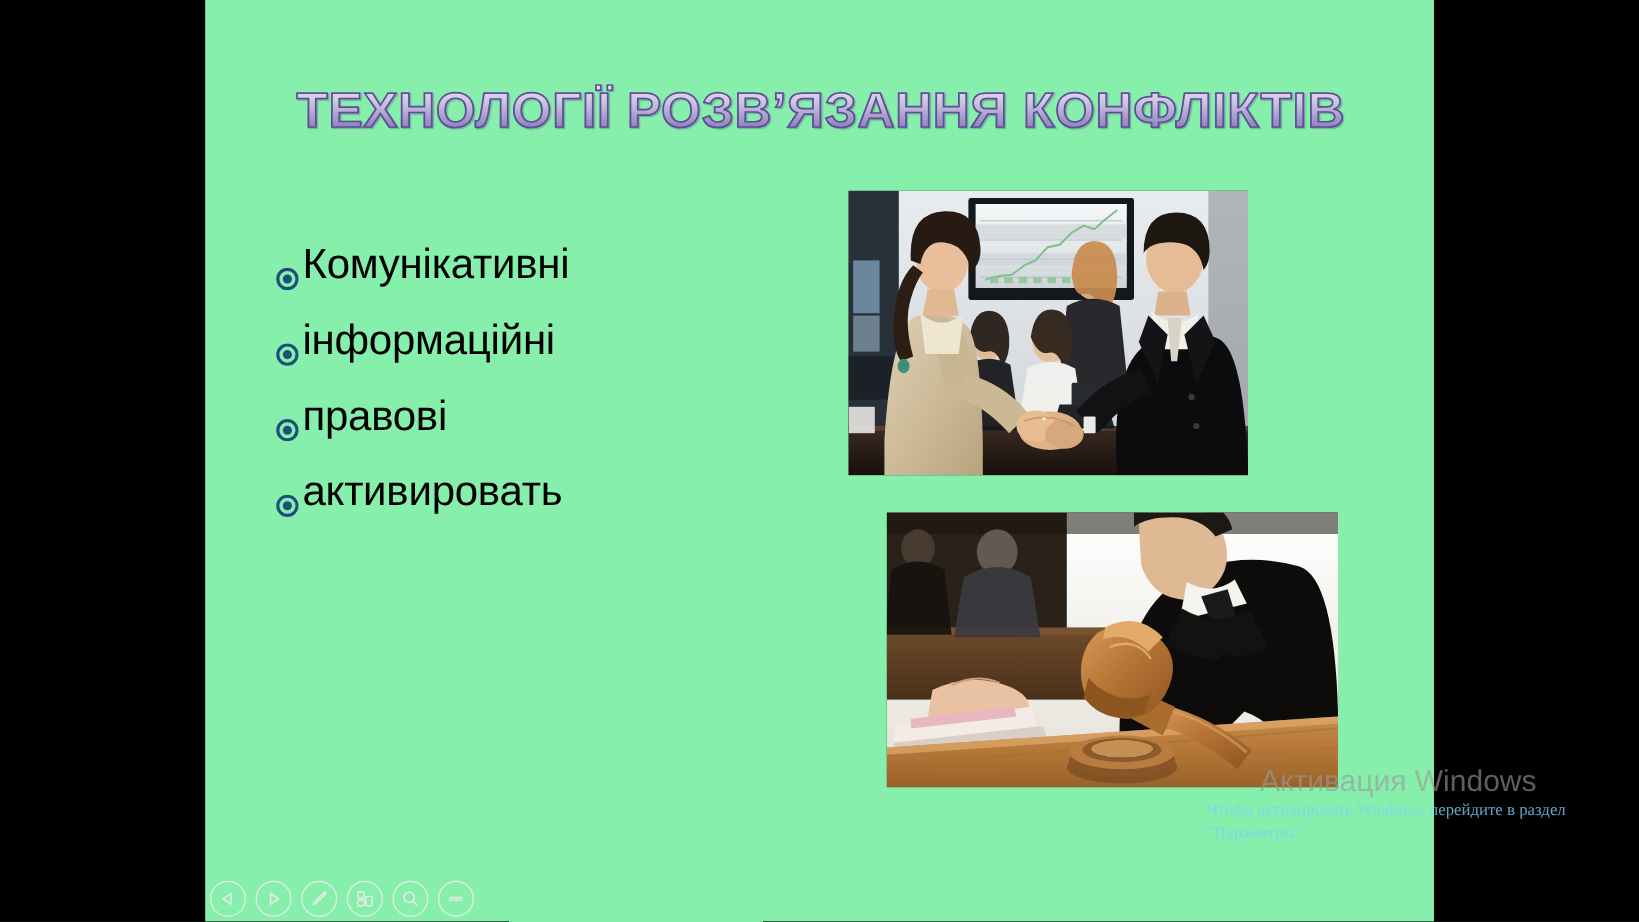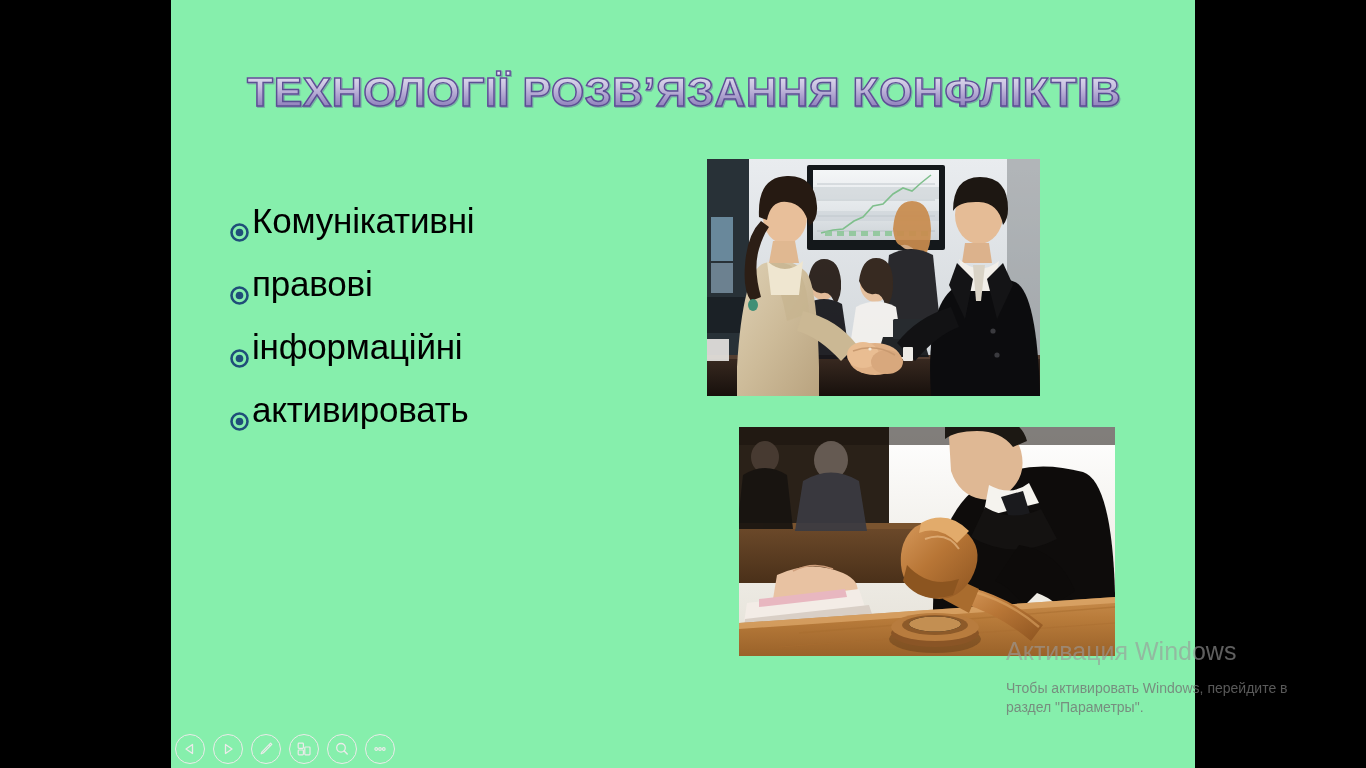--- a/index.html
+++ b/index.html
@@ -128,28 +128,29 @@
     z-index: 40;
     pointer-events: none;
   }
   #activation-title {
     font-family: "Liberation Sans", sans-serif;
     font-size: 25px;
     line-height: 30px;
     color: #9a9a9a;
     opacity: 0.62;
     white-space: nowrap;
+    margin-left: 44px;
   }
   #activation-subtitle {
-    font-family: Liberation Sans, sans-serif;
+    font-family: Liberation Serif, serif;
     font-size: 14px;
     line-height: 19px;
-    color: #737373;
+    color: #7dd3fc;
     opacity: 0.78;
-    margin-top: 13px;
+    margin-top: 0;
     width: 306px;
   }
 
   
   #presenter-toolbar {
     position: absolute;
     left: 175px;
     top: 734px;
     display: flex;
     gap: 8px;
@@ -195,31 +196,31 @@
         <span class="bullet-text">Комунікативні</span>
       </div>
 
       <div class="bullet-row">
         <span class="bullet-icon">
           <svg width="19" height="19" viewBox="0 0 19 19">
             <circle cx="9.5" cy="9.5" r="8" fill="none" stroke="#1f4e79" stroke-width="2.6"></circle>
             <circle cx="9.5" cy="9.5" r="3.8" fill="#1f4e79"></circle>
           </svg>
         </span>
-        <span class="bullet-text">правові</span>
+        <span class="bullet-text">інформаційні</span>
       </div>
 
       <div class="bullet-row">
         <span class="bullet-icon">
           <svg width="19" height="19" viewBox="0 0 19 19">
             <circle cx="9.5" cy="9.5" r="8" fill="none" stroke="#1f4e79" stroke-width="2.6"></circle>
             <circle cx="9.5" cy="9.5" r="3.8" fill="#1f4e79"></circle>
           </svg>
         </span>
-        <span class="bullet-text">інформаційні</span>
+        <span class="bullet-text">правові</span>
       </div>
 
       <div class="bullet-row">
         <span class="bullet-icon">
           <svg width="19" height="19" viewBox="0 0 19 19">
             <circle cx="9.5" cy="9.5" r="8" fill="none" stroke="#1f4e79" stroke-width="2.6"></circle>
             <circle cx="9.5" cy="9.5" r="3.8" fill="#1f4e79"></circle>
           </svg>
         </span>
         <span class="bullet-text">активировать</span>

